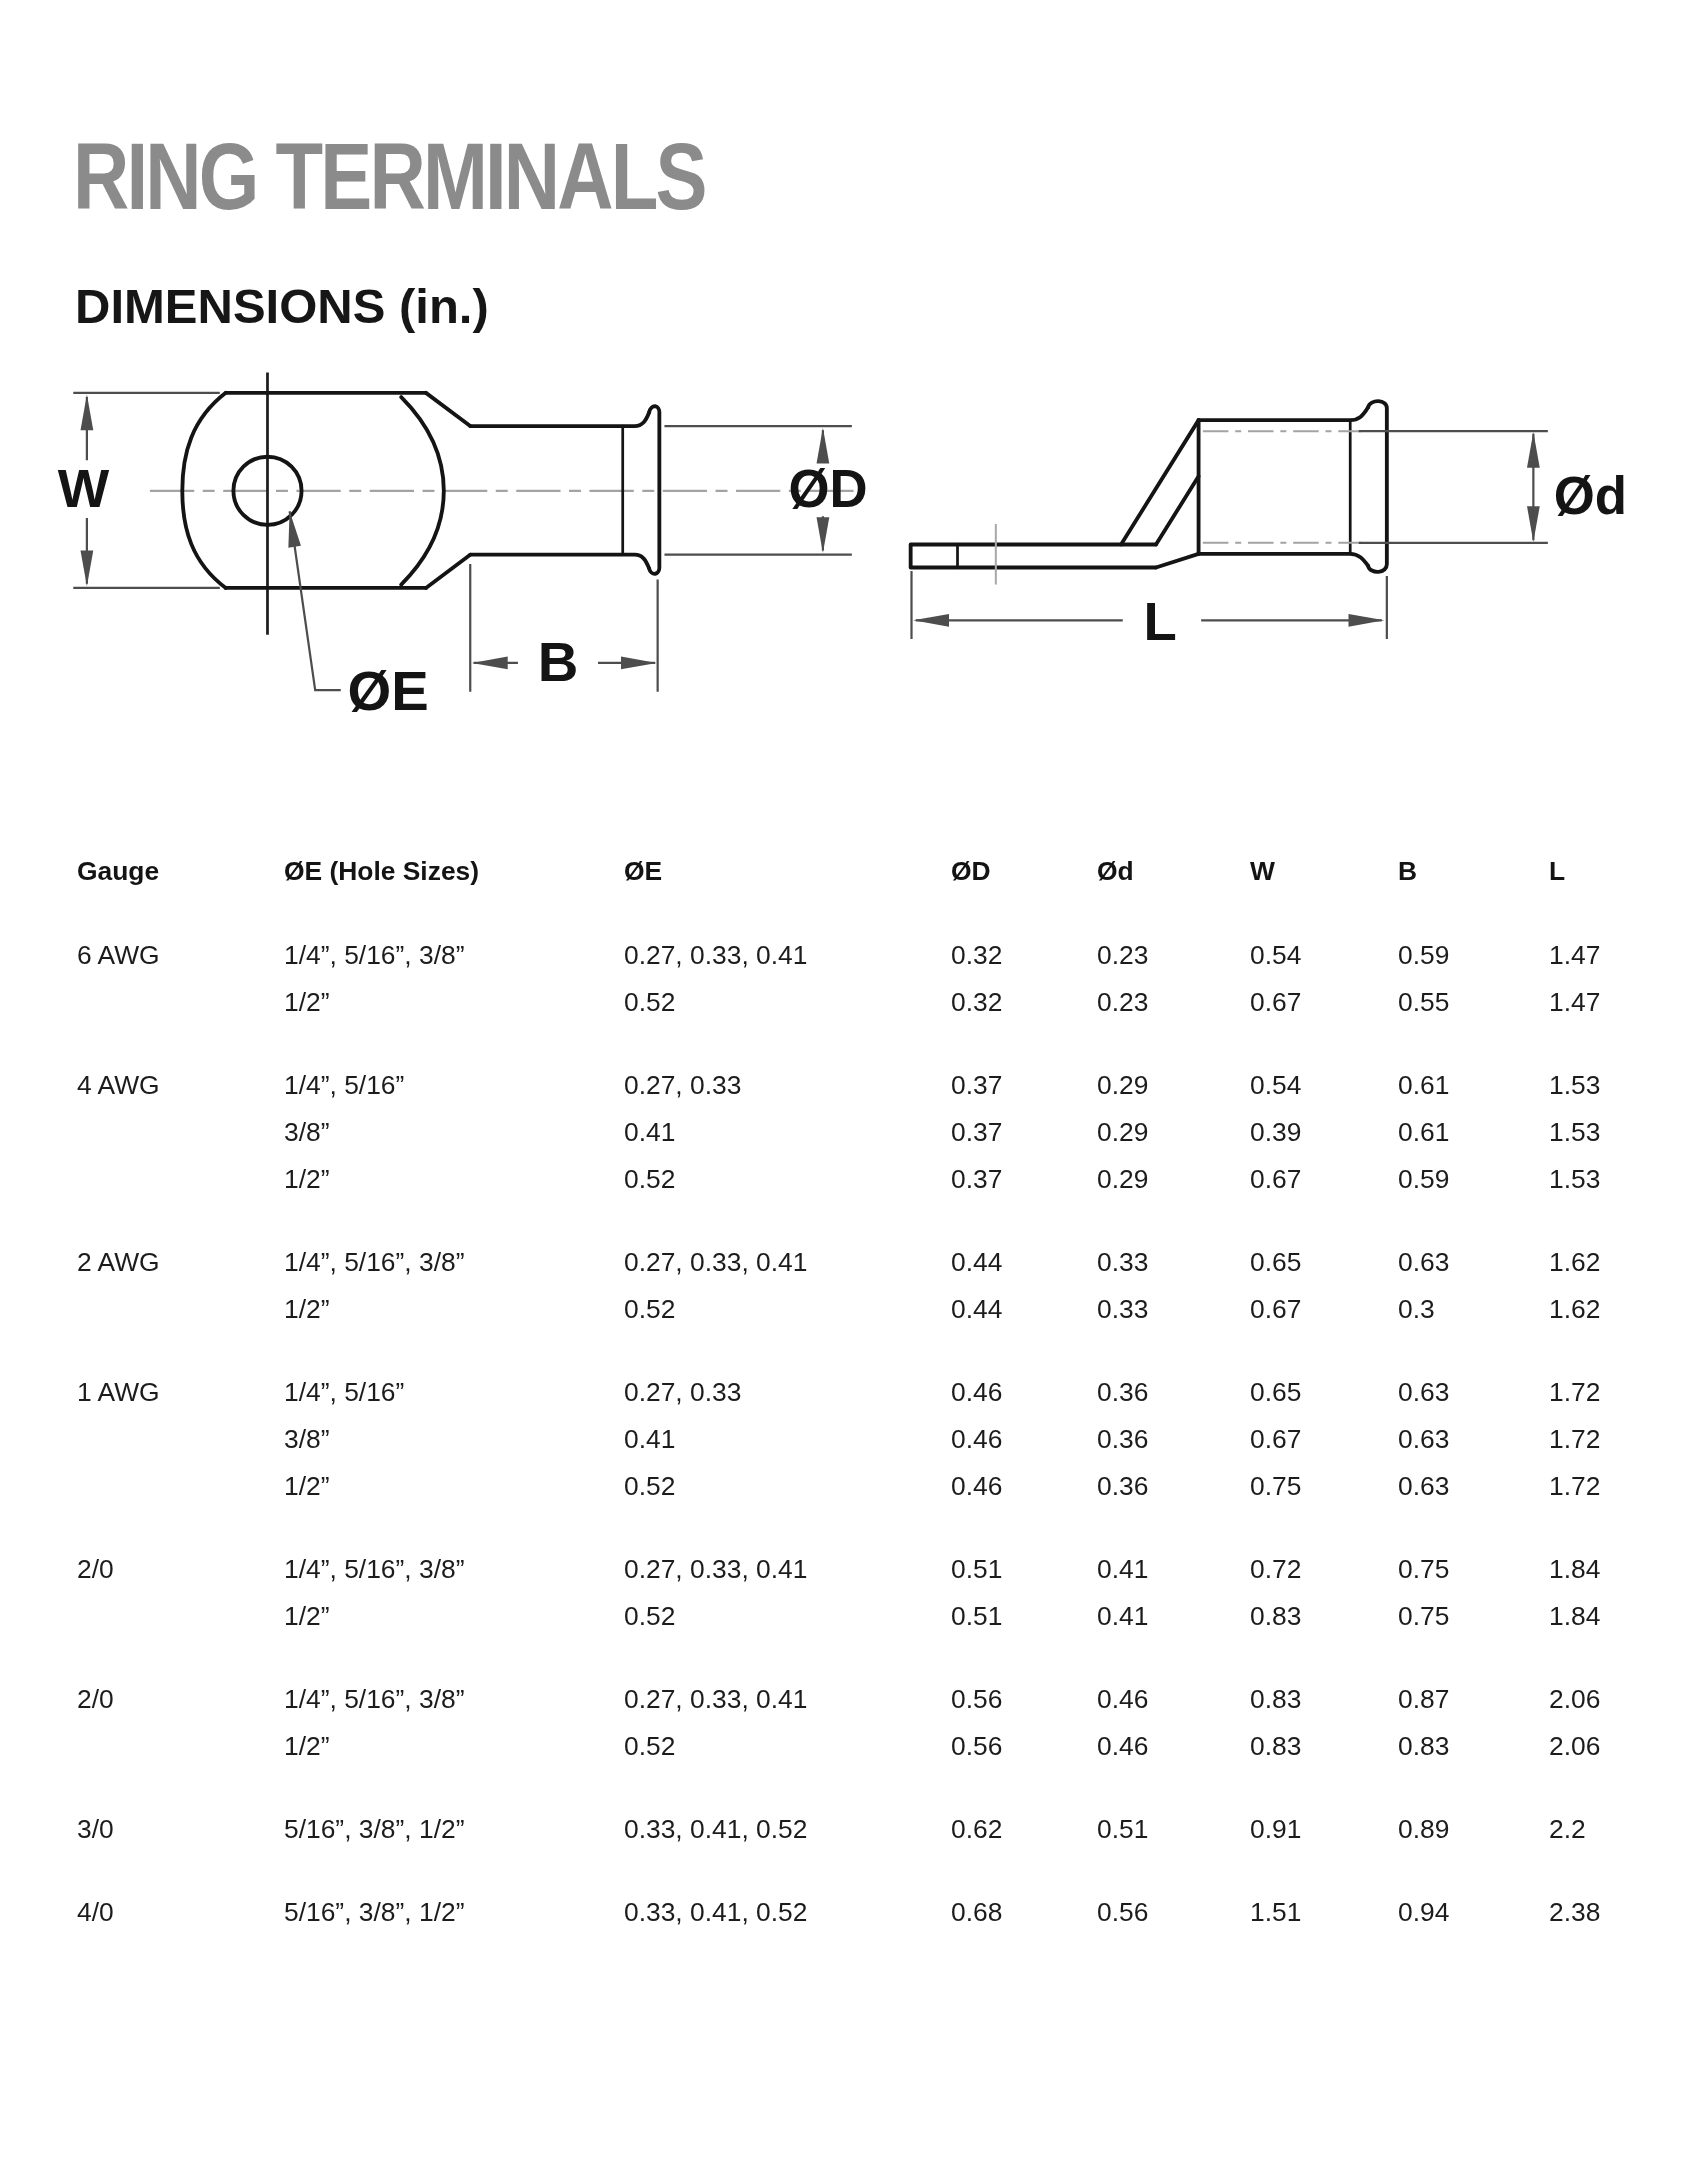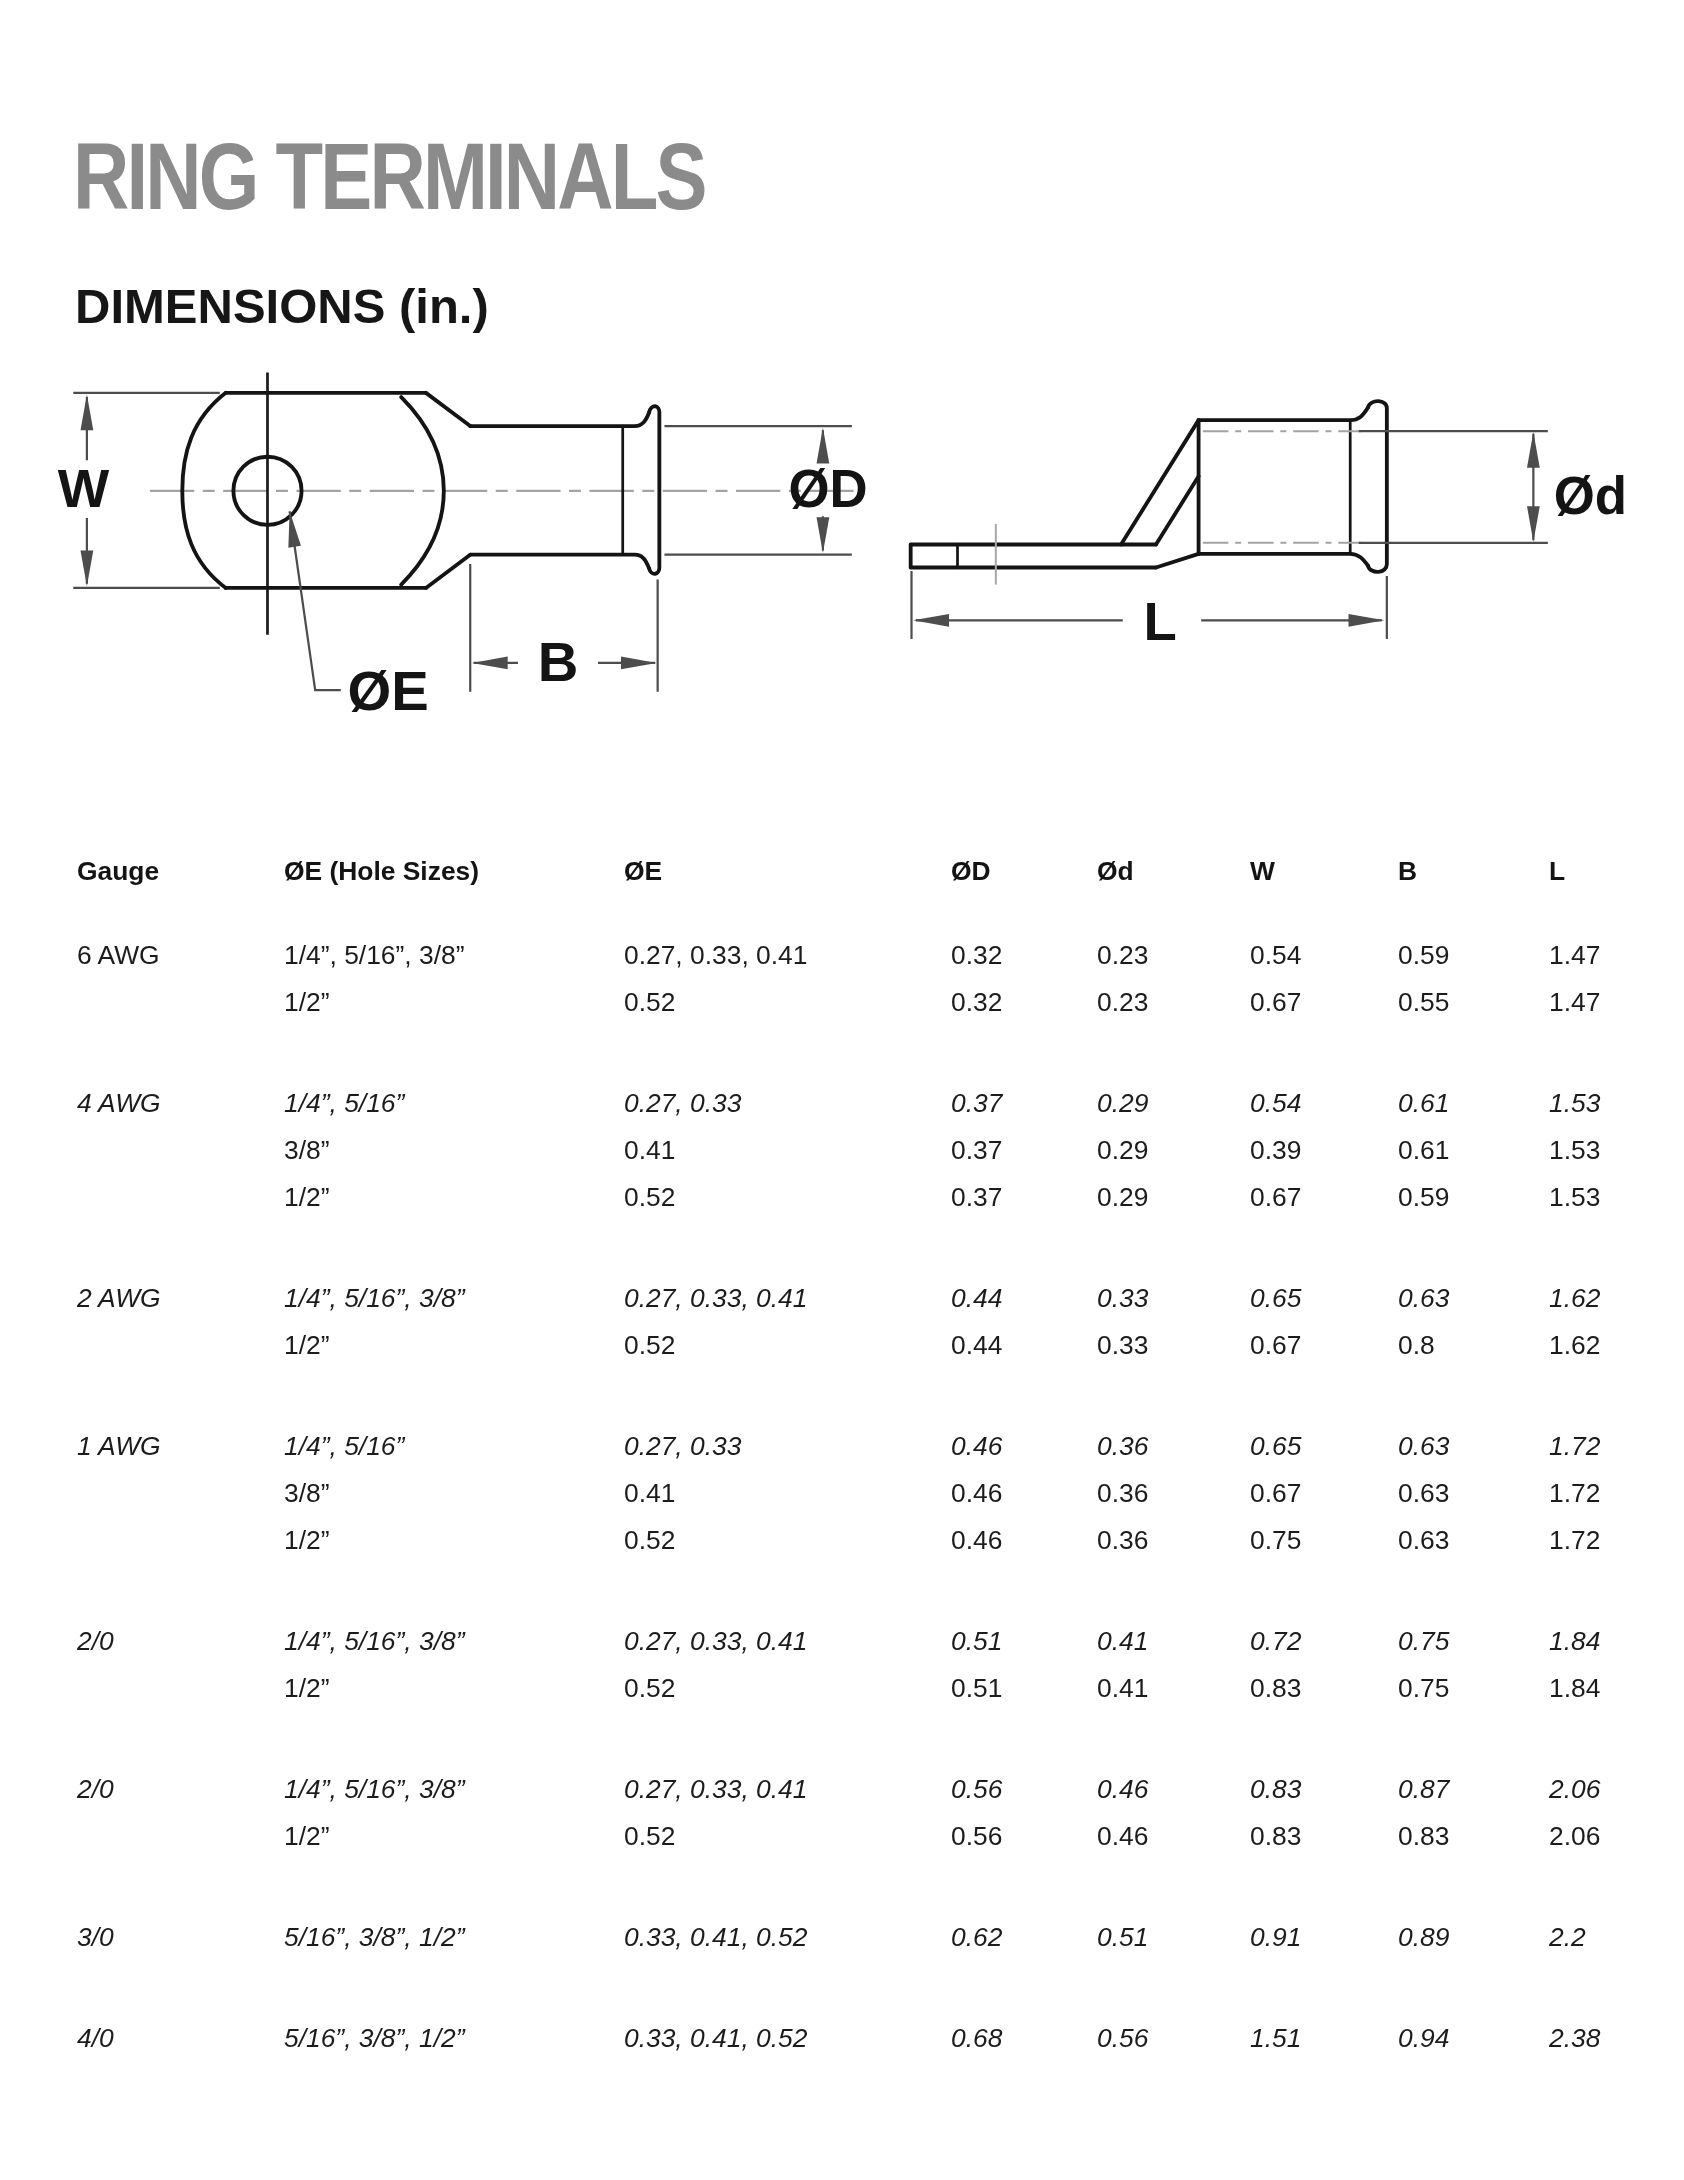--- a/index.html
+++ b/index.html
@@ -24,21 +24,21 @@
   .outline-thin{fill:none;stroke:#141414;stroke-width:3.2;stroke-linecap:round;}
   .dimline{fill:none;stroke:#4d4d4d;stroke-width:2.6;stroke-linecap:butt;}
   .arrow{fill:#4d4d4d;stroke:none;}
   .cline{fill:none;stroke:#a3a3a3;stroke-width:2.6;stroke-dasharray:52 10 14 10;}
   .cline-short{fill:none;stroke:#a3a3a3;stroke-width:2.4;stroke-dasharray:30 8 7 8;}
   .cline-solid{fill:none;stroke:#a9a9a9;stroke-width:2.4;}
   .vline{fill:none;stroke:#1c1c1c;stroke-width:3.2;}
   .dim-label{font-family:"Liberation Sans",sans-serif;font-weight:700;fill:#141414;}
   .tbl{position:absolute;left:0;top:848px;width:1627px;}
   .trow{position:relative;height:47px;}
-  .trow.gap{margin-top:54px;font-style:italic;}
+  .trow.gap{margin-top:36px;}
   .thead{margin-bottom:37px;}
   .cell{
     position:absolute;top:0;line-height:47px;font-size:26.4px;
     color:#1c1c1c;white-space:nowrap;
   }
   .thead .cell{font-weight:700;color:#141414;}
   .c0{left:77px}.c1{left:284px}.c2{left:624px}.c3{left:951px}
   .c4{left:1097px}.c5{left:1250px}.c6{left:1398px}.c7{left:1549px}
 </style>
 </head>
@@ -194,21 +194,21 @@
     <span class="cell c6">0.63</span>
     <span class="cell c7">1.62</span>
   </div>
         <div class="trow">
     <span class="cell c0"></span>
     <span class="cell c1">1/2”</span>
     <span class="cell c2">0.52</span>
     <span class="cell c3">0.44</span>
     <span class="cell c4">0.33</span>
     <span class="cell c5">0.67</span>
-    <span class="cell c6">0.8</span>
+    <span class="cell c6">0.3</span>
     <span class="cell c7">1.62</span>
   </div>
         <div class="trow gap">
     <span class="cell c0">1 AWG</span>
     <span class="cell c1">1/4”, 5/16”</span>
     <span class="cell c2">0.27, 0.33</span>
     <span class="cell c3">0.46</span>
     <span class="cell c4">0.36</span>
     <span class="cell c5">0.65</span>
     <span class="cell c6">0.63</span>

